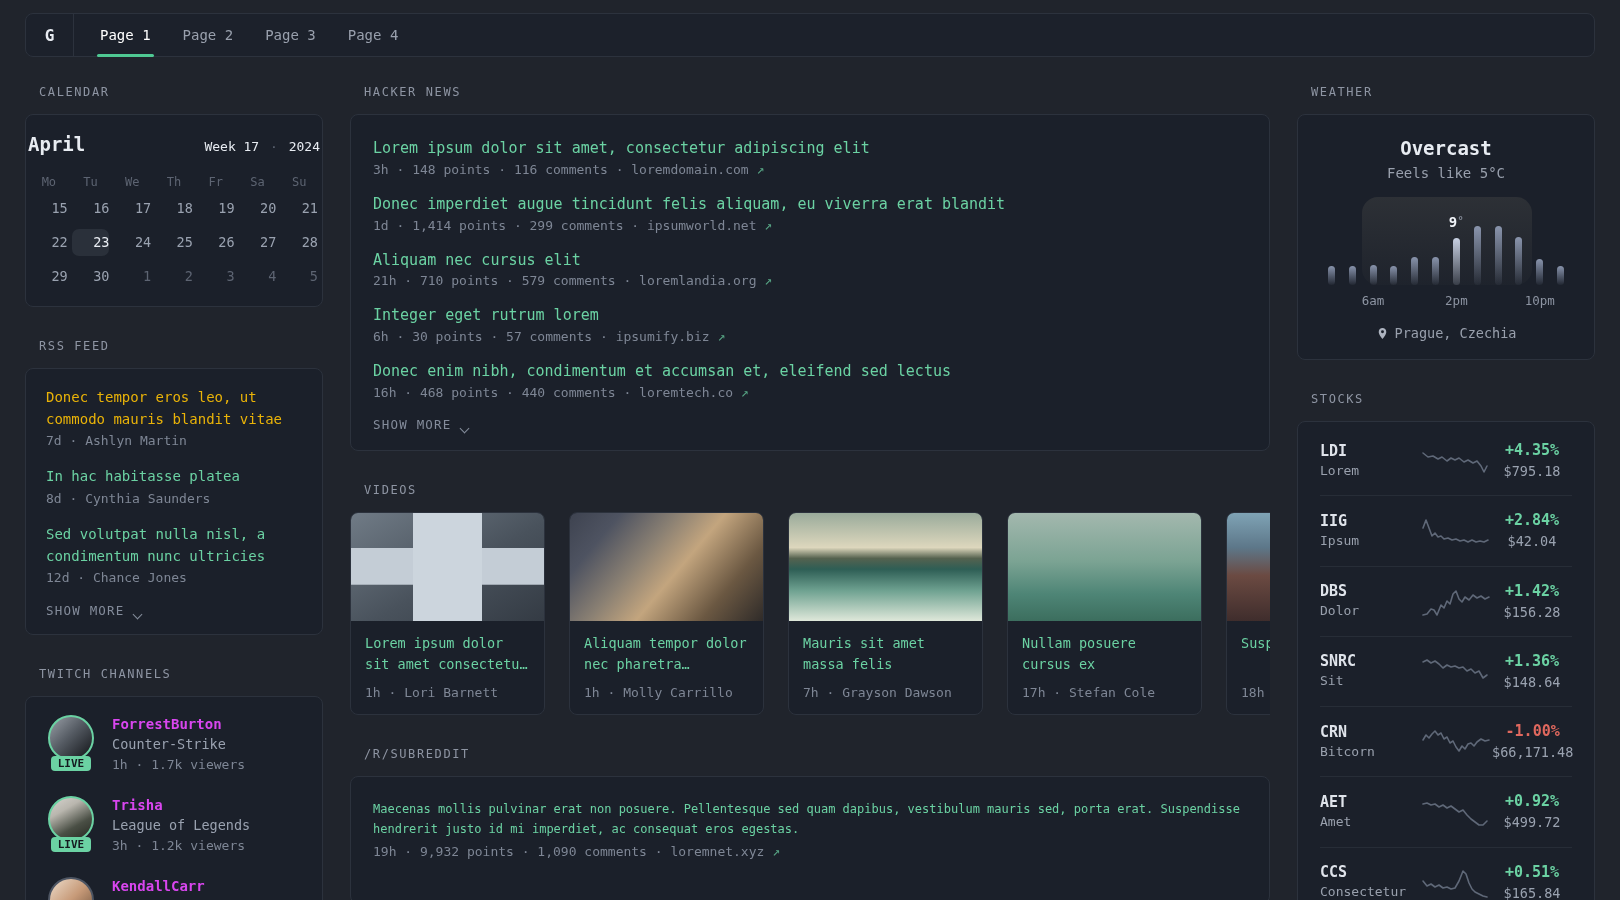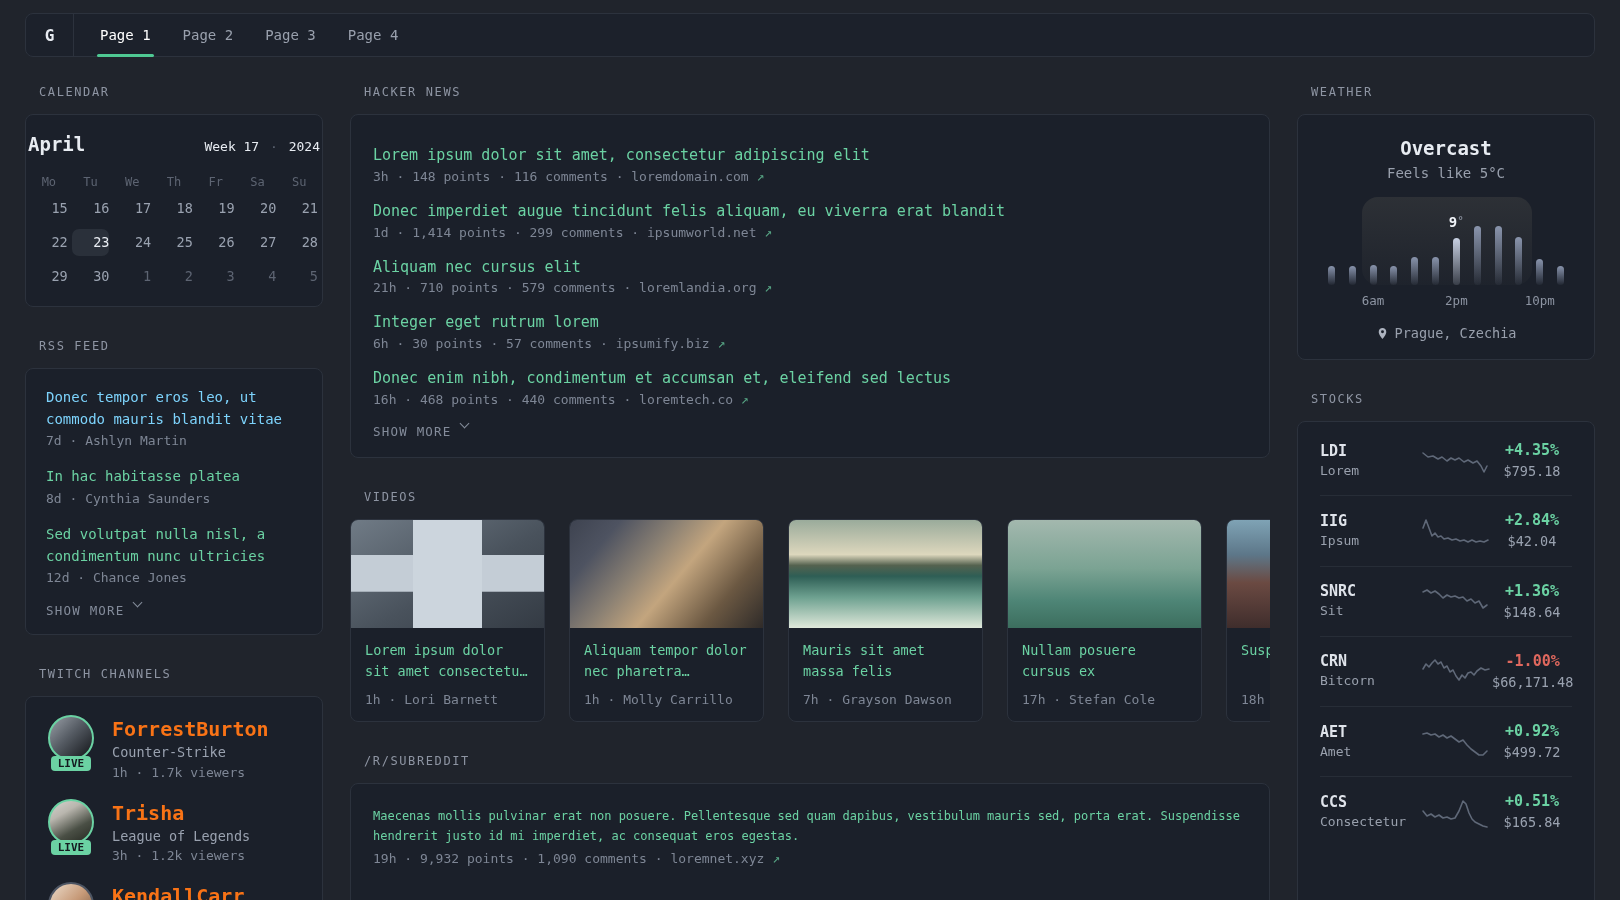--- a/index.html
+++ b/index.html
@@ -72,25 +72,25 @@
     font-size:13.5px;color:#9aa2b0;height:27px;line-height:27px;
     border-radius:7px;margin:0 2px;text-align:right;
   }
   .cal-day.dim{color:var(--dim)}
   .cal-day.selected{background:#2a303a;color:var(--bright)}
 
   
   .feed-card{padding:18px 20px 16px}
   .feed-item{margin-bottom:18px}
   .feed-title{font-size:14px;line-height:1.55;color:var(--accent);cursor:pointer}
-  .feed-title.visited{color:#7dd3fc}
+  .feed-title.visited{color:#eab308}
   .feed-meta{font-size:13px;color:var(--meta);margin-top:3px}
   .show-more{
     font-size:12.5px;letter-spacing:1.2px;color:#848c9b;cursor:pointer;
-    display:flex;align-items:flex-start;margin-top:2px;
+    display:flex;align-items:flex-end;margin-top:2px;
   }
   .chev{
     width:7px;height:7px;border-right:1.5px solid #848c9b;border-bottom:1.5px solid #848c9b;
     transform:rotate(45deg);display:inline-block;margin-left:9px;margin-top:-4px;
   }
 
   
   .twitch-card{padding:18px 20px;min-height:232px}
   .channel{display:flex;gap:16px;margin-bottom:16px;cursor:pointer}
   .av-wrap{width:50px;flex:none;text-align:center}
@@ -100,26 +100,26 @@
   }
   .channel.live .avatar{border-color:var(--accent)}
   .live-badge{
     display:none;background:var(--accent);color:#15191f;font-size:11px;font-weight:bold;
     padding:1px 7px;border-radius:4px;position:relative;top:-9px;
   }
   .channel.live .live-badge{display:inline-block}
   .avatar.forrest{background:linear-gradient(135deg,#9aa0a8 0%,#565c64 45%,#23262b 85%)}
   .avatar.trisha{background:linear-gradient(150deg,#d6d4cf 0%,#b9b6ae 30%,#4a4f45 65%,#23261f 100%)}
   .avatar.kendall{background:linear-gradient(135deg,#ecdccb 0%,#c79a78 50%,#6b4f3a 100%)}
-  .ch-name{font-size:20px;color:#f97316;font-weight:bold;line-height:1.4}
+  .ch-name{font-size:14px;color:#d946ef;font-weight:bold;line-height:1.4}
   .ch-cat{font-size:13.5px;color:#9aa2b0;line-height:1.45}
   .ch-meta{font-size:13px;color:var(--meta);line-height:1.5}
 
   
-  .hn-card{padding:30px 22px 18px}
+  .hn-card{padding:23px 22px 18px}
   .hn-item{margin-bottom:17px;}
   .hn-title{font-size:15px;color:var(--accent);line-height:1.45;cursor:pointer}
   .hn-meta{font-size:13px;color:var(--meta);margin-top:2px}
   .hn-meta .domain{cursor:pointer}
   .arrow{color:var(--accent);opacity:.75}
   .sub-card{padding:22px 22px;min-height:128px}
   .sub-title{font-size:12px;color:var(--accent);line-height:1.7;cursor:pointer}
   .sub-meta{font-size:13px;color:var(--meta);margin-top:4px}
 
   
@@ -497,20 +497,33 @@
               <svg class="spark" width="72" height="34" viewBox="0 0 70 34">
                 <polyline points="2,14 5,6 8,14 11,22 14,19 17,23 20,22 23,25 27,24 31,26 35,25 39,27 43,26 47,28 51,26 55,28 59,27 63,28 67,26"></polyline>
               </svg>
               <div class="stock-val">
                 <div class="stock-chg">+2.84%</div>
                 <div class="stock-price">$42.04</div>
               </div>
             </div>
             <div class="stock-row">
               <div class="stock-id">
+                <div class="stock-sym">DBS</div>
+                <div class="stock-name">Dolor</div>
+              </div>
+              <svg class="spark" width="72" height="34" viewBox="0 0 70 34">
+                <polyline points="2,31 6,30 10,25 13,26 16,31 20,21 23,24 26,17 29,20 32,10 35,7 38,15 41,18 44,13 48,16 52,11 56,14 60,12 64,15 68,13"></polyline>
+              </svg>
+              <div class="stock-val">
+                <div class="stock-chg">+1.42%</div>
+                <div class="stock-price">$156.28</div>
+              </div>
+            </div>
+            <div class="stock-row">
+              <div class="stock-id">
                 <div class="stock-sym">SNRC</div>
                 <div class="stock-name">Sit</div>
               </div>
               <svg class="spark" width="72" height="34" viewBox="0 0 70 34">
                 <polyline points="2,8 6,6 10,9 14,7 18,10 22,14 26,11 30,13 34,12 38,14 42,13 46,17 50,15 54,19 58,17 62,24 66,21"></polyline>
               </svg>
               <div class="stock-val">
                 <div class="stock-chg">+1.36%</div>
                 <div class="stock-price">$148.64</div>
               </div>

